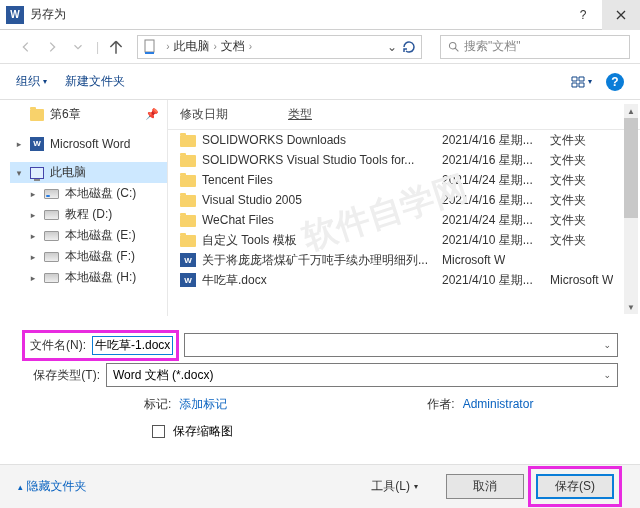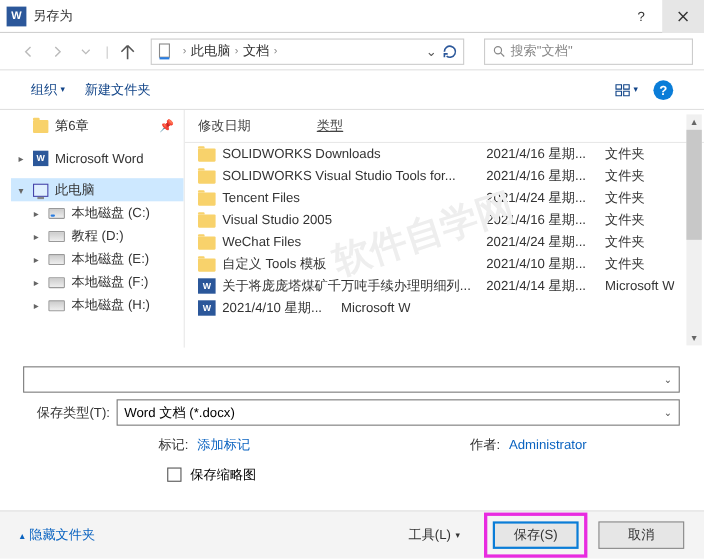--- a/index.html
+++ b/index.html
@@ -20,21 +20,21 @@
 .breadcrumb-box { flex: 1; height: 24px; border: 1px solid #ccc; background: #fff; display: flex; align-items: center; padding: 0 4px; margin: 0 6px; }
 .breadcrumb-box .doc-icon { width: 16px; height: 16px; margin-right: 4px; }
 .bc-sep { color: #888; margin: 0 4px; font-size: 10px; }
 .bc-part { color: #333; }
 .bc-spacer { flex: 1; }
 .bc-drop { color: #555; margin-right: 4px; }
 .refresh-icon { width: 16px; height: 16px; color: #2b579a; }
 .searchbox { width: 190px; height: 24px; border: 1px solid #ccc; display: flex; align-items: center; padding: 0 6px; margin-left: 6px; color: #888; }
 .searchbox svg { width: 13px; height: 13px; margin-right: 4px; fill: #888; }
 
-.toolbar { height: 36px; border-bottom: 1px solid #e0e0e0; display: flex; align-items: center; padding: 0 28px; }
+.toolbar { height: 36px; border-bottom: 1px solid #e0e0e0; display: flex; align-items: center; padding: 0 16px; }
 .tb-item { color: #148; margin-right: 18px; display: flex; align-items: center; gap: 3px; }
 .tb-item .caret { font-size: 8px; }
 .tb-spacer { flex: 1; }
 .tb-icon { width: 22px; height: 22px; display: flex; align-items: center; justify-content: center; color: #148; margin-left: 10px; }
 .tb-help { width: 18px; height: 18px; border-radius: 50%; background: #0a7dd8; color: #fff; display: flex; align-items: center; justify-content: center; font-weight: bold; margin-left: 14px; }
 
 .middle { display: flex; height: 216px; }
 .sidebar { width: 168px; border-right: 1px solid #e8e8e8; padding: 4px 0 0 10px; overflow: hidden; }
 .side-item { display: flex; align-items: center; height: 21px; padding-left: 18px; gap: 6px; color: #333; }
 .side-item.root { padding-left: 4px; }
@@ -265,41 +265,45 @@
         </div>
         <div class="row">
           <div class="fic folder"></div>
           <div class="fname">自定义 Tools 模板</div>
           <div class="fdate">2021/4/10 星期...</div>
           <div class="ftype">文件夹</div>
         </div>
         <div class="row">
           <div class="fic word"></div>
           <div class="fname">关于将庞庞塔煤矿千万吨手续办理明细列...</div>
-          <div class="fdate">2021/4/14 星期...</div>
           <div class="ftype">Microsoft W</div>
         </div>
         <div class="row">
           <div class="fic word"></div>
+          <div class="fname">牛吃草.docx</div>
           <div class="fdate">2021/4/10 星期...</div>
           <div class="ftype">Microsoft W</div>
         </div>
       </div>
   </div>
   <div class="rows-scroll">
     <div class="ar up">▲</div>
     <div class="thumb"></div>
     <div class="ar dn">▼</div>
   </div>
 </div>
 
 <div class="wm">软件自学网</div>
 
 <div class="form-area">
   <div class="form-row">
+    <div class="hl-name-cont" style="display:flex;align-items:center;gap:6px">
+      <div class="lbl">文件名(N):</div>
+      <div class="hl-inner"><span>牛吃草-1.docx</span></div>
+    </div>
     <div class="combo" style="margin-left:-1px">
       <span style="opacity:0">x</span>
         <span class="caret">⌄</span>
     </div>
   </div>
   <div class="form-row">
     <div class="lbl" style="width:78px">保存类型(T):</div>
     <div class="combo">
       <span>Word 文档 (*.docx)</span>
         <span class="caret">⌄</span>
@@ -318,21 +322,21 @@
 <div class="bottom">
   <div class="hide">
       <span class="ar">▴</span>
       <span>隐藏文件夹</span>
     </div>
   <div class="spacer"></div>
   <div class="tools">
       <span>工具(L)</span>
       <span style="font-size:8px">▾</span>
     </div>
+  <div class="btn">
+      <span>取消</span>
+    </div>
   <div class="btn primary-wrap">
     <div class="inner">
         <span>保存(S)</span>
       </div>
   </div>
-  <div class="btn">
-      <span>取消</span>
-    </div>
 </div>
 
 </body></html>

